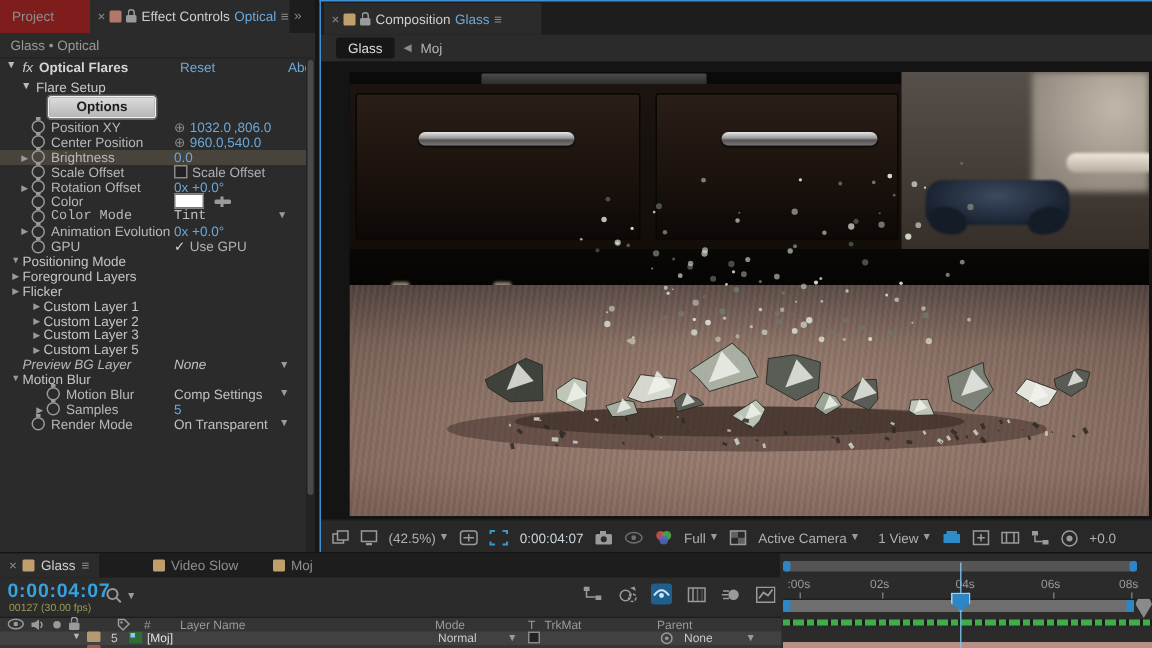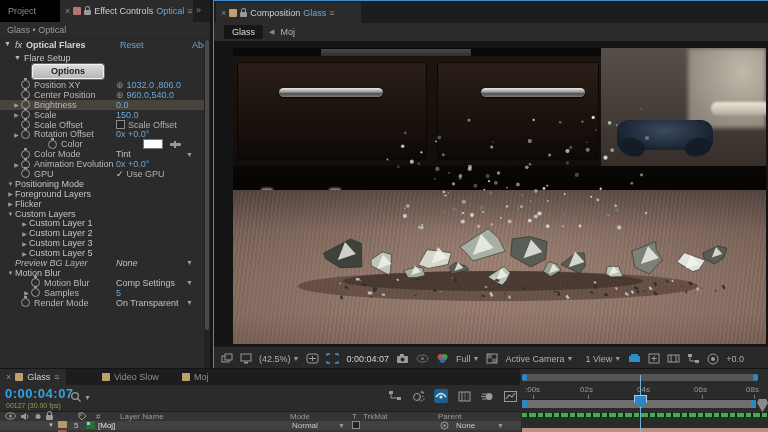--- a/index.html
+++ b/index.html
@@ -8,21 +8,21 @@
        -webkit-font-smoothing:antialiased;}
   .abs{position:absolute;}
   .blue{color:#6ba7d9;}
   .dim{color:#8a8a8a;}
   .caret{font-size:7px;color:#9a9a9a;}
   .tri{font-size:7px;color:#9a9a9a;}
 
   
   #ec-panel{position:absolute;left:0;top:0;width:210px;height:368px;background:#2b2b2b;}
   #ec-tabbar{position:absolute;left:0;top:0;width:210px;height:22px;background:#1d1d1d;border-bottom:1px solid #171717;}
-  .tab-proj{position:absolute;left:0;top:0;width:52px;height:22px;line-height:22px;padding-left:8px;color:#8f8f8f;background:#000000;}
+  .tab-proj{position:absolute;left:0;top:0;width:52px;height:22px;line-height:22px;padding-left:8px;color:#8f8f8f;background:#7f1d1d;}
   .tab-active-ec{position:absolute;left:60px;top:0;width:128px;height:22px;background:#2b2b2b;display:flex;align-items:center;gap:3px;padding-left:5px;}
   #ec-bread{position:absolute;left:0;top:22px;width:210px;height:16px;line-height:16px;padding-left:7px;color:#9a9a9a;background:#2b2b2b;border-bottom:1px solid #242424;}
   .sq{display:inline-block;width:8px;height:8px;border-radius:1px;}
   .lock{display:inline-block;width:7px;height:5px;background:#9a9a9a;border-radius:1px;position:relative;margin-top:3px;}
   .lock::before{content:"";position:absolute;left:1px;top:-4px;width:3px;height:3px;border:1px solid #9a9a9a;border-bottom:none;border-radius:3px 3px 0 0;}
   #fx-header{position:absolute;left:0;top:40px;width:210px;height:12px;display:flex;align-items:flex-start;}
   #flare-setup-row{position:absolute;left:14px;top:52px;height:11px;display:flex;align-items:center;gap:3px;}
   #options-btn{position:absolute;left:32px;top:64px;width:70px;height:13px;line-height:13px;text-align:center;
      background:linear-gradient(#dcdcdc,#b6b6b6);color:#1c1c1c;border:1px solid #f2f2f2;outline:1px solid #6a6a6a;border-radius:2px;font-weight:bold;}
   #ec-rows{position:absolute;left:0;top:80px;width:204px;}
@@ -164,54 +164,46 @@
         </div>
         <div class="ecrow sel" style="padding-left: 12px;">
           <span class="tw">▶</span>
           <span class="sw"></span>
           <span class="lbl">Brightness</span>
           <span class="val">
             <span class="blue">0.0</span>
           </span>
         </div>
         <div class="ecrow" style="padding-left: 12px;">
-          <span class="tw">▶</span>
-          <span class="sw"></span>
-          <span class="lbl">Scale</span>
-          <span class="val">
-            <span class="blue">150.0</span>
-          </span>
-        </div>
-        <div class="ecrow" style="padding-left: 12px;">
           <span class="tw"></span>
           <span class="sw"></span>
           <span class="lbl">Scale Offset</span>
           <span class="val">
             <span class="chk"></span>
             <span style="color: rgb(176, 176, 176);">Scale Offset</span>
           </span>
         </div>
         <div class="ecrow" style="padding-left: 12px;">
           <span class="tw">▶</span>
           <span class="sw"></span>
           <span class="lbl">Rotation Offset</span>
           <span class="val">
             <span class="blue">0x +0.0°</span>
           </span>
         </div>
-        <div class="ecrow" style="padding-left: 12px; margin-left: 27px;">
+        <div class="ecrow" style="padding-left: 12px;">
           <span class="tw"></span>
           <span class="sw"></span>
           <span class="lbl">Color</span>
           <span class="val">
             <span class="swatch"></span>
             <span class="dropper"></span>
           </span>
         </div>
-        <div class="ecrow" style="padding-left: 12px;">
+        <div class="ecrow" style="padding-left: 12px; font-family: Liberation Mono, monospace;">
           <span class="tw"></span>
           <span class="sw"></span>
           <span class="lbl">Color Mode</span>
           <span class="dd-caret">▼</span>
           <span class="val">
             <span style="color: rgb(192, 192, 192);">Tint</span>
           </span>
         </div>
         <div class="ecrow" style="padding-left: 12px;">
           <span class="tw">▶</span>
@@ -234,24 +226,20 @@
           <span class="tw">▼</span>
           <span class="lbl" style="color: rgb(196, 196, 196);">Positioning Mode</span>
         </div>
         <div class="ecrow" style="padding-left: 6px;">
           <span class="tw">▶</span>
           <span class="lbl" style="color: rgb(196, 196, 196);">Foreground Layers</span>
         </div>
         <div class="ecrow" style="padding-left: 6px;">
           <span class="tw">▶</span>
           <span class="lbl" style="color: rgb(196, 196, 196);">Flicker</span>
-        </div>
-        <div class="ecrow" style="padding-left: 6px;">
-          <span class="tw">▼</span>
-          <span class="lbl" style="color: rgb(196, 196, 196);">Custom Layers</span>
         </div>
         <div class="ecrow" style="padding-left: 20px;">
           <span class="tw">▶</span>
           <span class="lbl" style="color: rgb(196, 196, 196);">Custom Layer 1</span>
         </div>
         <div class="ecrow" style="padding-left: 20px;">
           <span class="tw">▶</span>
           <span class="lbl" style="color: rgb(196, 196, 196);">Custom Layer 2</span>
         </div>
         <div class="ecrow" style="padding-left: 20px;">

